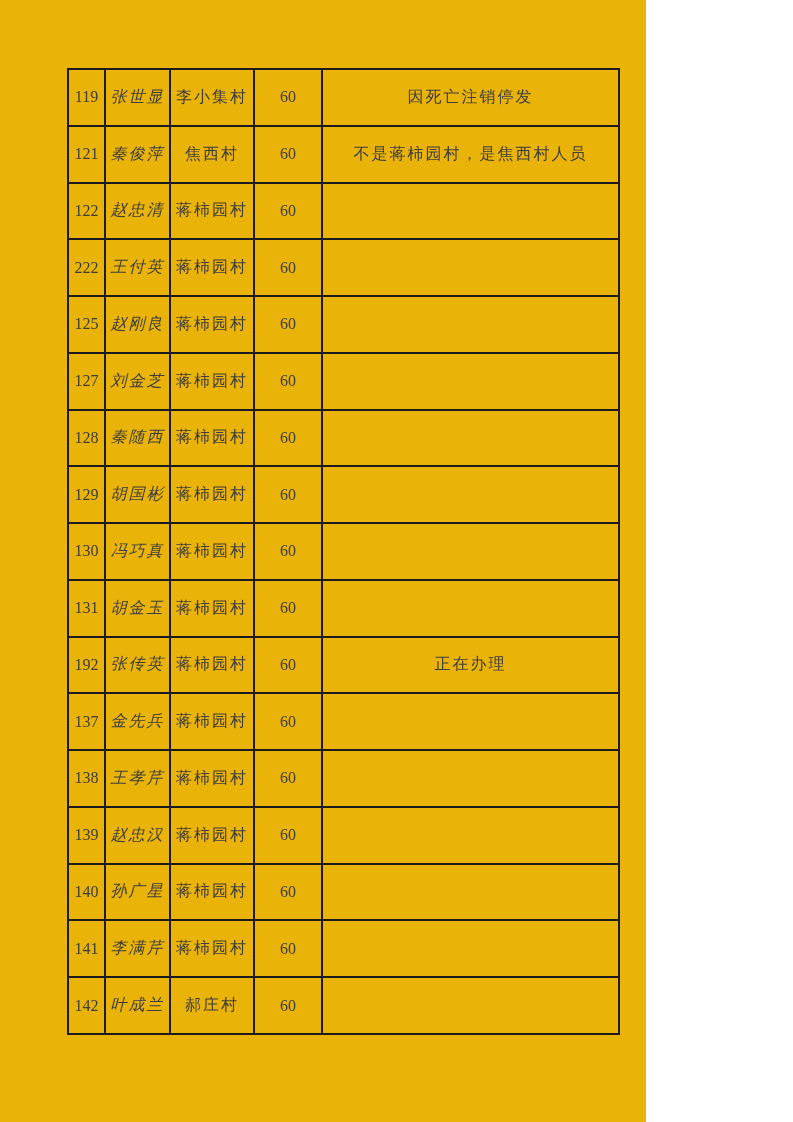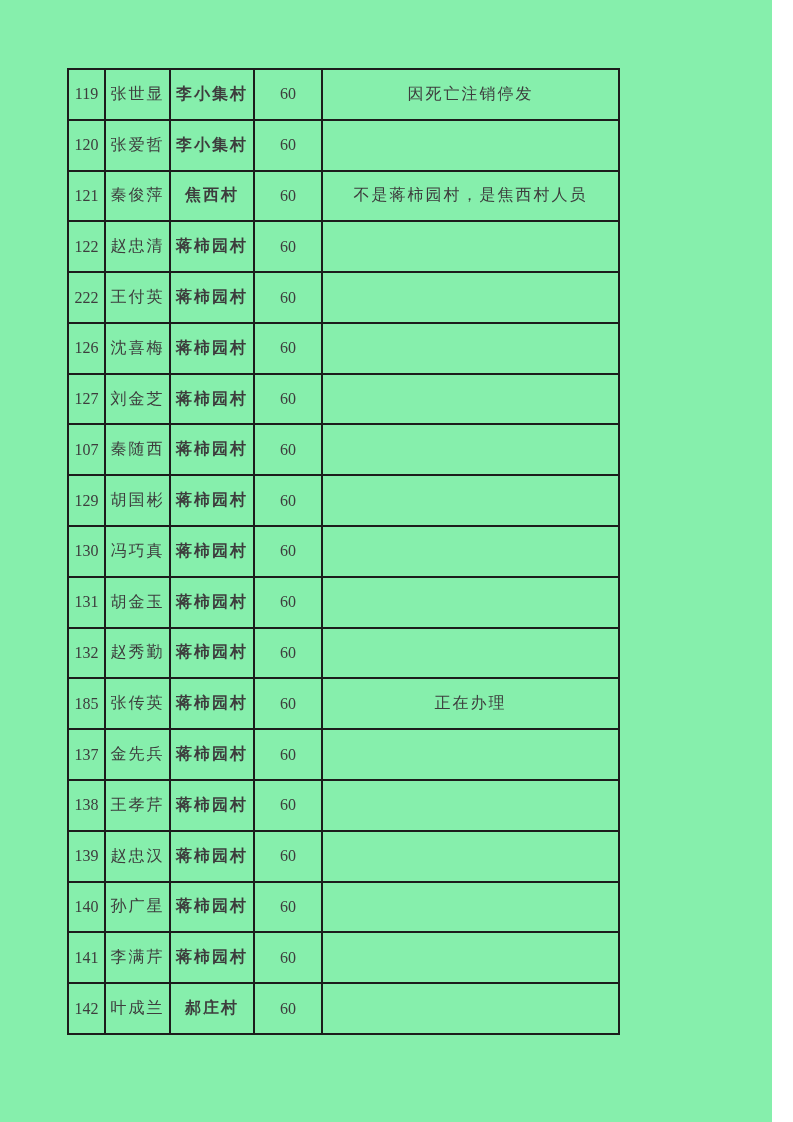--- a/index.html
+++ b/index.html
@@ -2,23 +2,23 @@
 <html><head>
 <meta charset="utf-8">
 <style>
   html, body {
     margin: 0;
     padding: 0;
     background: #ffffff;
   }
   .page {
     position: relative;
-    width: 772px;
+    width: 646px;
     height: 1122px;
-    background: #86efac;
+    background: #eab308;
     overflow: hidden;
     font-family: "Liberation Serif", serif;
   }
   table.roster {
     position: absolute;
     left: 67px;
     top: 68px;
     width: 551px;
     height: 967px;
     border-collapse: collapse;
@@ -29,22 +29,22 @@
     border: 2px solid #1c1c1c;
     padding: 0;
     text-align: center;
     vertical-align: middle;
     font-size: 16px;
     color: #3d3d3d;
     white-space: nowrap;
     overflow: hidden;
   }
   td.c-no     { letter-spacing: 0; }
-  td.c-name   { letter-spacing: 2px; }
-  td.c-village{ letter-spacing: 2px; font-weight: bold; }
+  td.c-name   { letter-spacing: 2px; font-style: italic; }
+  td.c-village{ letter-spacing: 2px; }
   td.c-amount { letter-spacing: 0; }
   td.c-remark { letter-spacing: 2px; }
 </style>
 </head>
 <body>
 
 <div class="page">
   <table class="roster">
     <colgroup>
       <col style="width:37px">
@@ -55,27 +55,20 @@
     </colgroup>
     <tbody>
   <tr>
     <td class="c-no">119</td>
     <td class="c-name">张世显</td>
     <td class="c-village">李小集村</td>
     <td class="c-amount">60</td>
     <td class="c-remark">因死亡注销停发</td>
   </tr>
 
-  <tr>
-    <td class="c-no">120</td>
-    <td class="c-name">张爱哲</td>
-    <td class="c-village">李小集村</td>
-    <td class="c-amount">60</td>
-    <td class="c-remark"></td>
-  </tr>
 
   <tr>
     <td class="c-no">121</td>
     <td class="c-name">秦俊萍</td>
     <td class="c-village">焦西村</td>
     <td class="c-amount">60</td>
     <td class="c-remark">不是蒋柿园村，是焦西村人员</td>
   </tr>
 
   <tr>
@@ -88,39 +81,39 @@
 
 
   <tr>
     <td class="c-no">222</td>
     <td class="c-name">王付英</td>
     <td class="c-village">蒋柿园村</td>
     <td class="c-amount">60</td>
     <td class="c-remark"></td>
   </tr>
 
-
-  <tr>
-    <td class="c-no">126</td>
-    <td class="c-name">沈喜梅</td>
-    <td class="c-village">蒋柿园村</td>
-    <td class="c-amount">60</td>
-    <td class="c-remark"></td>
-  </tr>
+  <tr>
+    <td class="c-no">125</td>
+    <td class="c-name">赵刚良</td>
+    <td class="c-village">蒋柿园村</td>
+    <td class="c-amount">60</td>
+    <td class="c-remark"></td>
+  </tr>
+
 
   <tr>
     <td class="c-no">127</td>
     <td class="c-name">刘金芝</td>
     <td class="c-village">蒋柿园村</td>
     <td class="c-amount">60</td>
     <td class="c-remark"></td>
   </tr>
 
   <tr>
-    <td class="c-no">107</td>
+    <td class="c-no">128</td>
     <td class="c-name">秦随西</td>
     <td class="c-village">蒋柿园村</td>
     <td class="c-amount">60</td>
     <td class="c-remark"></td>
   </tr>
 
   <tr>
     <td class="c-no">129</td>
     <td class="c-name">胡国彬</td>
     <td class="c-village">蒋柿园村</td>
@@ -137,30 +130,23 @@
   </tr>
 
   <tr>
     <td class="c-no">131</td>
     <td class="c-name">胡金玉</td>
     <td class="c-village">蒋柿园村</td>
     <td class="c-amount">60</td>
     <td class="c-remark"></td>
   </tr>
 
-  <tr>
-    <td class="c-no">132</td>
-    <td class="c-name">赵秀勤</td>
-    <td class="c-village">蒋柿园村</td>
-    <td class="c-amount">60</td>
-    <td class="c-remark"></td>
-  </tr>
-
-  <tr>
-    <td class="c-no">185</td>
+
+  <tr>
+    <td class="c-no">192</td>
     <td class="c-name">张传英</td>
     <td class="c-village">蒋柿园村</td>
     <td class="c-amount">60</td>
     <td class="c-remark">正在办理</td>
   </tr>
 
 
 
 
   <tr>

